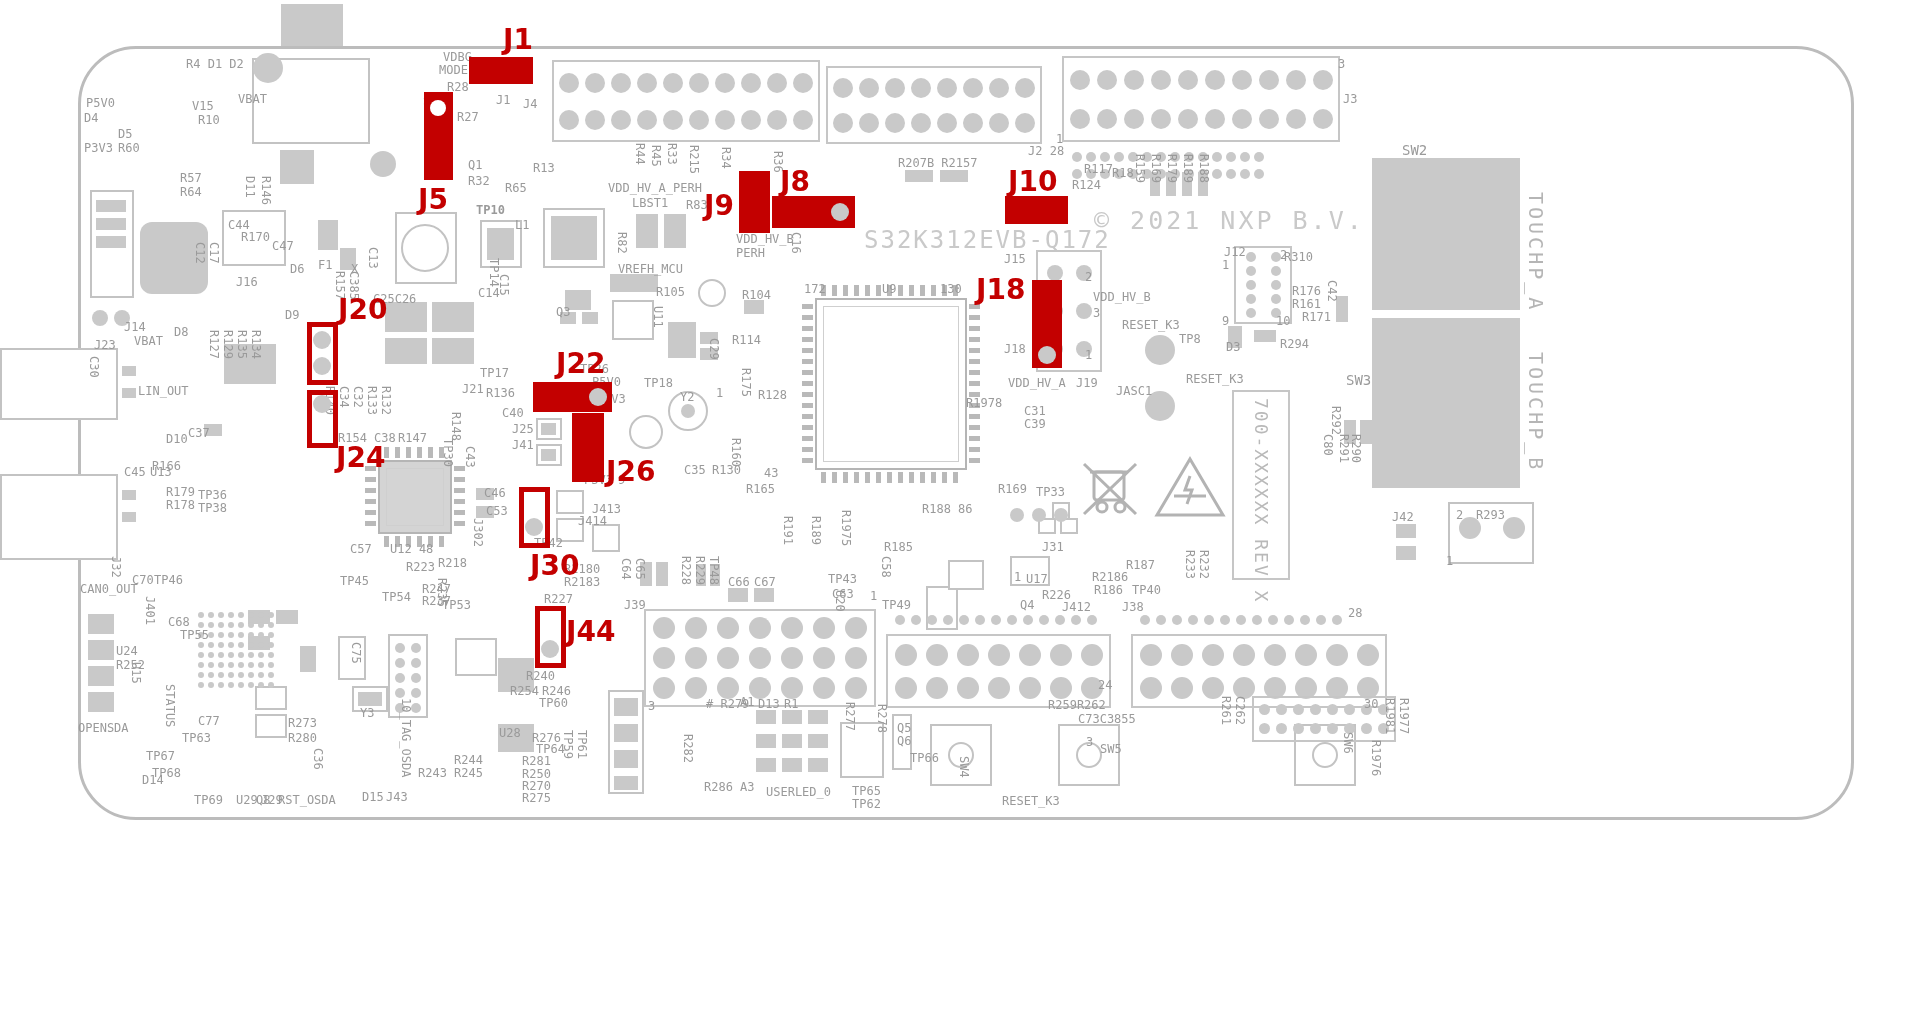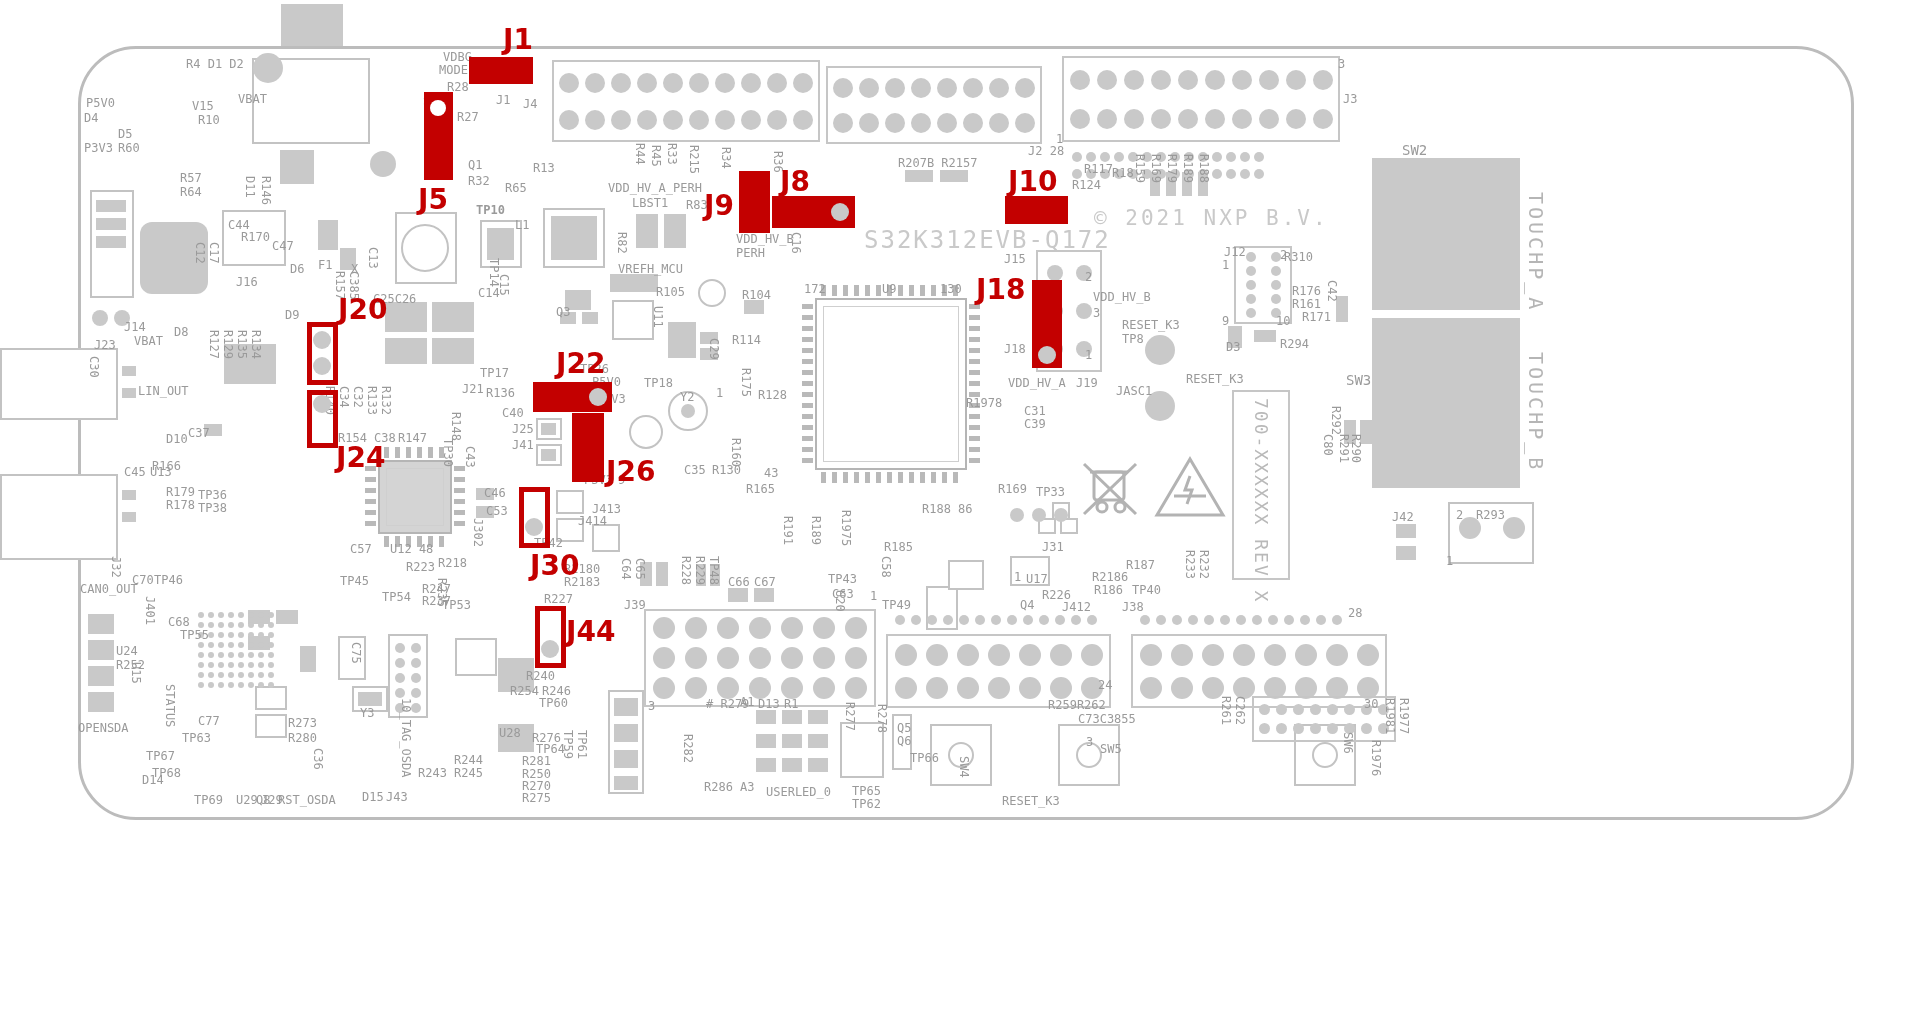--- a/index.html
+++ b/index.html
@@ -23,21 +23,21 @@
   .circ{position:absolute;border-radius:50%;z-index:8;box-sizing:border-box;}
   .circ-f{background:var(--part,#c9c9c9);}
   .circ-o{border:2px solid #c3c3c3;background:#fff;}
   .circ-w{background:#ffffff;}
   .qfp{position:absolute;border:2px solid #b5b5b5;z-index:6;box-sizing:border-box;background:#fff;}
   .qfp:before{content:"";position:absolute;inset:6px;border:1px solid #cfcfcf;}
   .pinstrip{position:absolute;z-index:6;}
   .logo{position:absolute;left:862px;top:162px;font-family:"DejaVu Sans","Liberation Sans",sans-serif;
         font-weight:800;font-size:54px;line-height:1;color:#cbcbcb;letter-spacing:10px;z-index:4;}
   .bname{position:absolute;left:864px;top:226px;font-size:24px;color:#c9c9c9;letter-spacing:2px;z-index:4;white-space:nowrap;}
-  .copyright{position:absolute;left:1094px;top:206px;font-size:21px;color:#c9c9c9;letter-spacing:3px;z-index:4;white-space:nowrap;}
+  .copyright{position:absolute;left:1094px;top:206px;font-size:25px;color:#c9c9c9;letter-spacing:3px;z-index:4;white-space:nowrap;}
   .pnbox{position:absolute;left:1232px;top:390px;width:54px;height:186px;border:2px solid #c6c6c6;background:#fff;z-index:6;}
   .pn{position:absolute;left:38px;top:6px;font-size:18px;color:#b9b9b9;letter-spacing:2px;white-space:nowrap;
       transform:rotate(90deg);transform-origin:0 0;display:block;}
   .pad-a,.pad-b{position:absolute;background:var(--part,#c9c9c9);z-index:5;}
   .pad-a{left:1372px;top:158px;width:148px;height:152px;}
   .pad-b{left:1372px;top:318px;width:148px;height:170px;}
   .padlabel{position:absolute;font-size:20px;color:#b5b5b5;letter-spacing:3px;white-space:nowrap;
             transform:rotate(90deg);transform-origin:0 0;z-index:6;}
   .pa{left:1548px;top:192px;}
   .pb{left:1548px;top:352px;}
@@ -144,21 +144,21 @@
     <div class="lbl" style="left: 1402px; top: 143px; font-size: 14px;">SW2</div>
     <div class="lbl" style="left: 1004px; top: 253px;">J15</div>
     <div class="lbl" style="left: 1085px; top: 271px;">2</div>
     <div class="lbl" style="left: 1093px; top: 307px;">3</div>
     <div class="lbl" style="left: 1085px; top: 349px;">1</div>
     <div class="lbl" style="left: 1076px; top: 377px;">J19</div>
     <div class="lbl" style="left: 1004px; top: 343px;">J18</div>
     <div class="lbl" style="left: 1093px; top: 291px;">VDD_HV_B</div>
     <div class="lbl" style="left: 1008px; top: 377px;">VDD_HV_A</div>
     <div class="lbl" style="left: 1122px; top: 319px;">RESET_K3</div>
-    <div class="lbl" style="left: 1122px; top: 333px;">TP8</div>
+    <div class="lbl" style="left: 1179px; top: 333px;">TP8</div>
     <div class="lbl" style="left: 1186px; top: 373px;">RESET_K3</div>
     <div class="lbl" style="left: 1116px; top: 385px;">JASC1</div>
     <div class="lbl" style="left: 966px; top: 397px;">R1978</div>
     <div class="lbl" style="left: 1024px; top: 405px;">C31</div>
     <div class="lbl" style="left: 1024px; top: 418px;">C39</div>
     <div class="lbl" style="left: 1226px; top: 341px;">D3</div>
     <div class="lbl" style="left: 1280px; top: 338px;">R294</div>
     <div class="lbl" style="left: 1292px; top: 285px;">R176</div>
     <div class="lbl" style="left: 1292px; top: 298px;">R161</div>
     <div class="lbl" style="left: 1302px; top: 311px;">R171</div>

